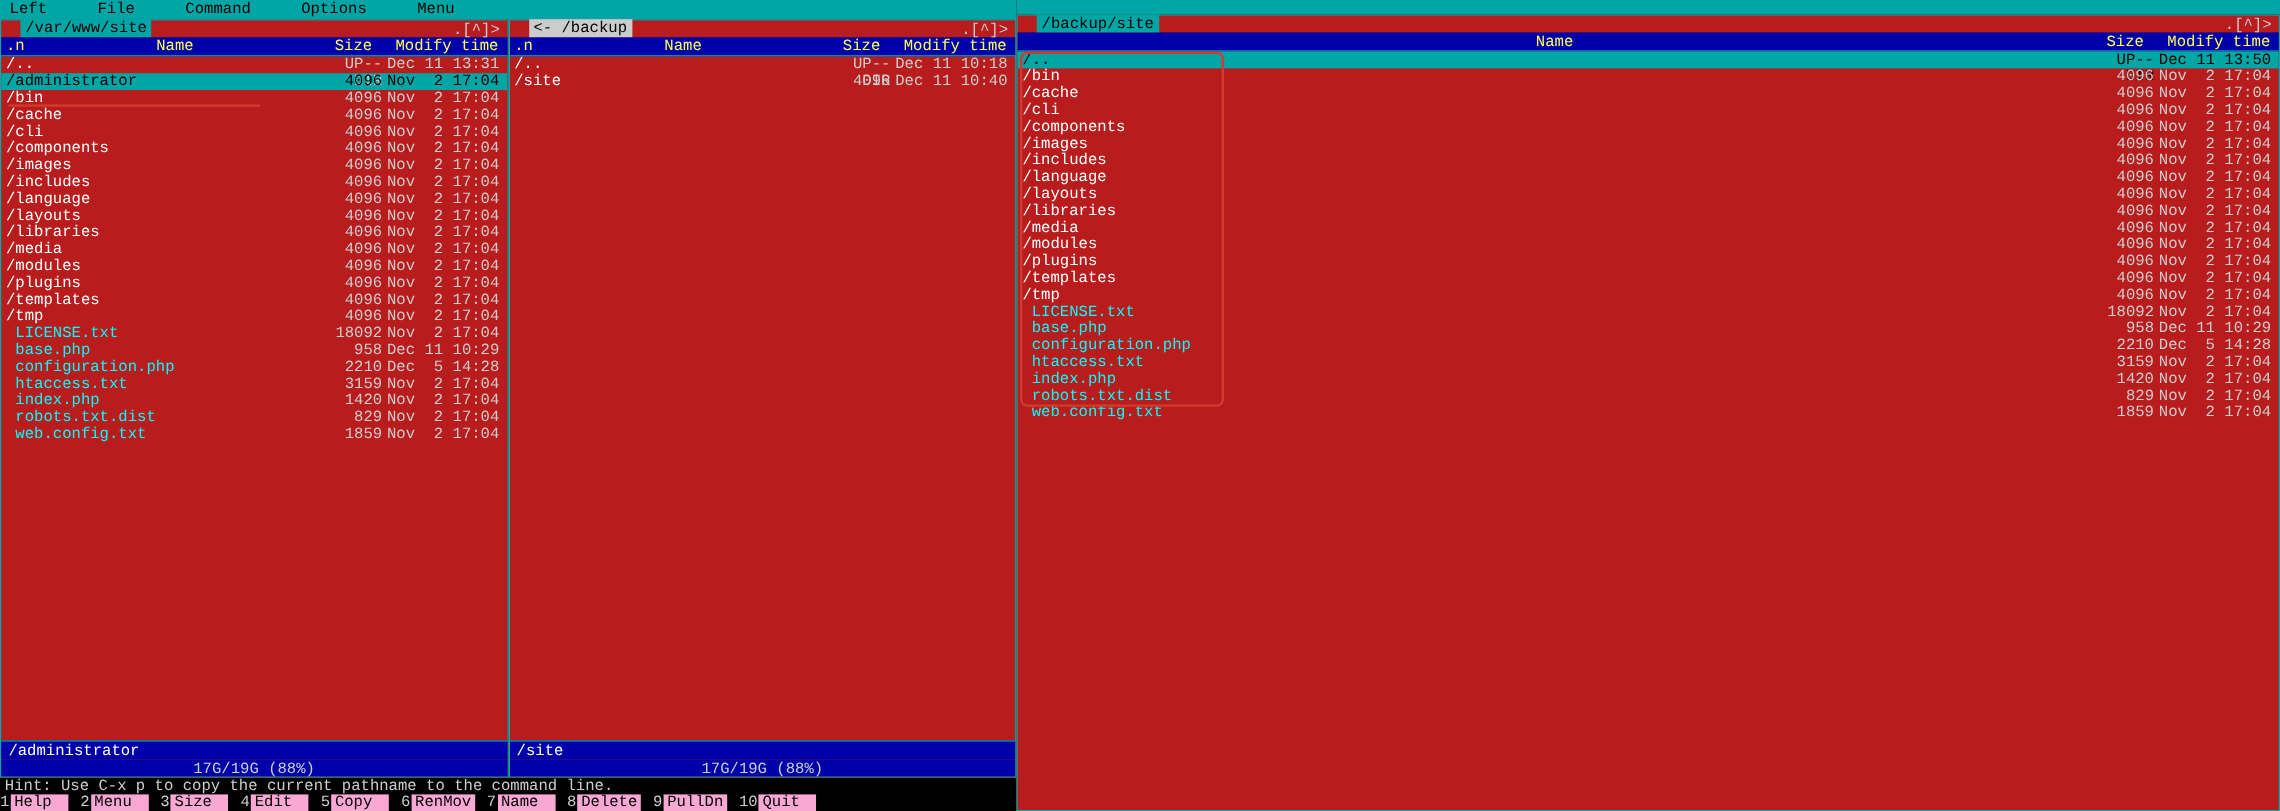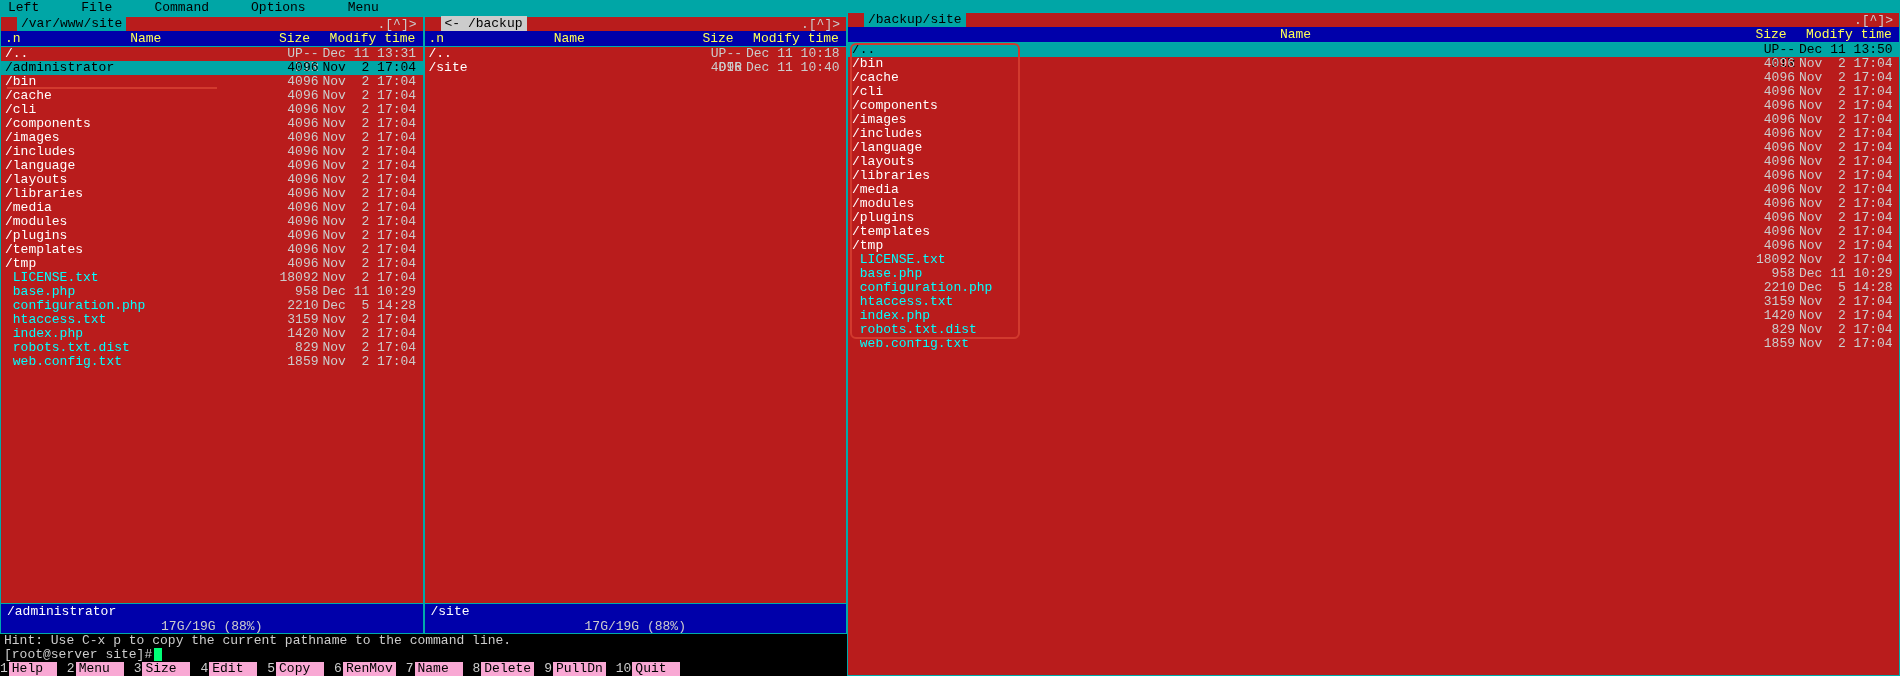--- a/index.html
+++ b/index.html
@@ -318,24 +318,20 @@
             <div class="c-size">4096</div>
             <div class="c-mtime">Dec 11 10:40</div>
           </div>
         </div>
       <div class="pane-footer">/site</div>
       <div class="pane-diskinfo">17G/19G (88%)</div>
     </div>
   </div>
 
   <div class="hint-line">Hint: Use C-x p to copy the current pathname to the command line.</div>
-  <div class="prompt-line">
-    <span>[root@server site]# </span>
-    <span class="cursor"></span>
-  </div>
   <div class="fkeys" id="fkeys">
       <div class="fkey">
         <span class="num">1</span>
         <span class="lbl">Help</span>
       </div>
       <div class="fkey">
         <span class="num">2</span>
         <span class="lbl">Menu</span>
       </div>
       <div class="fkey">

